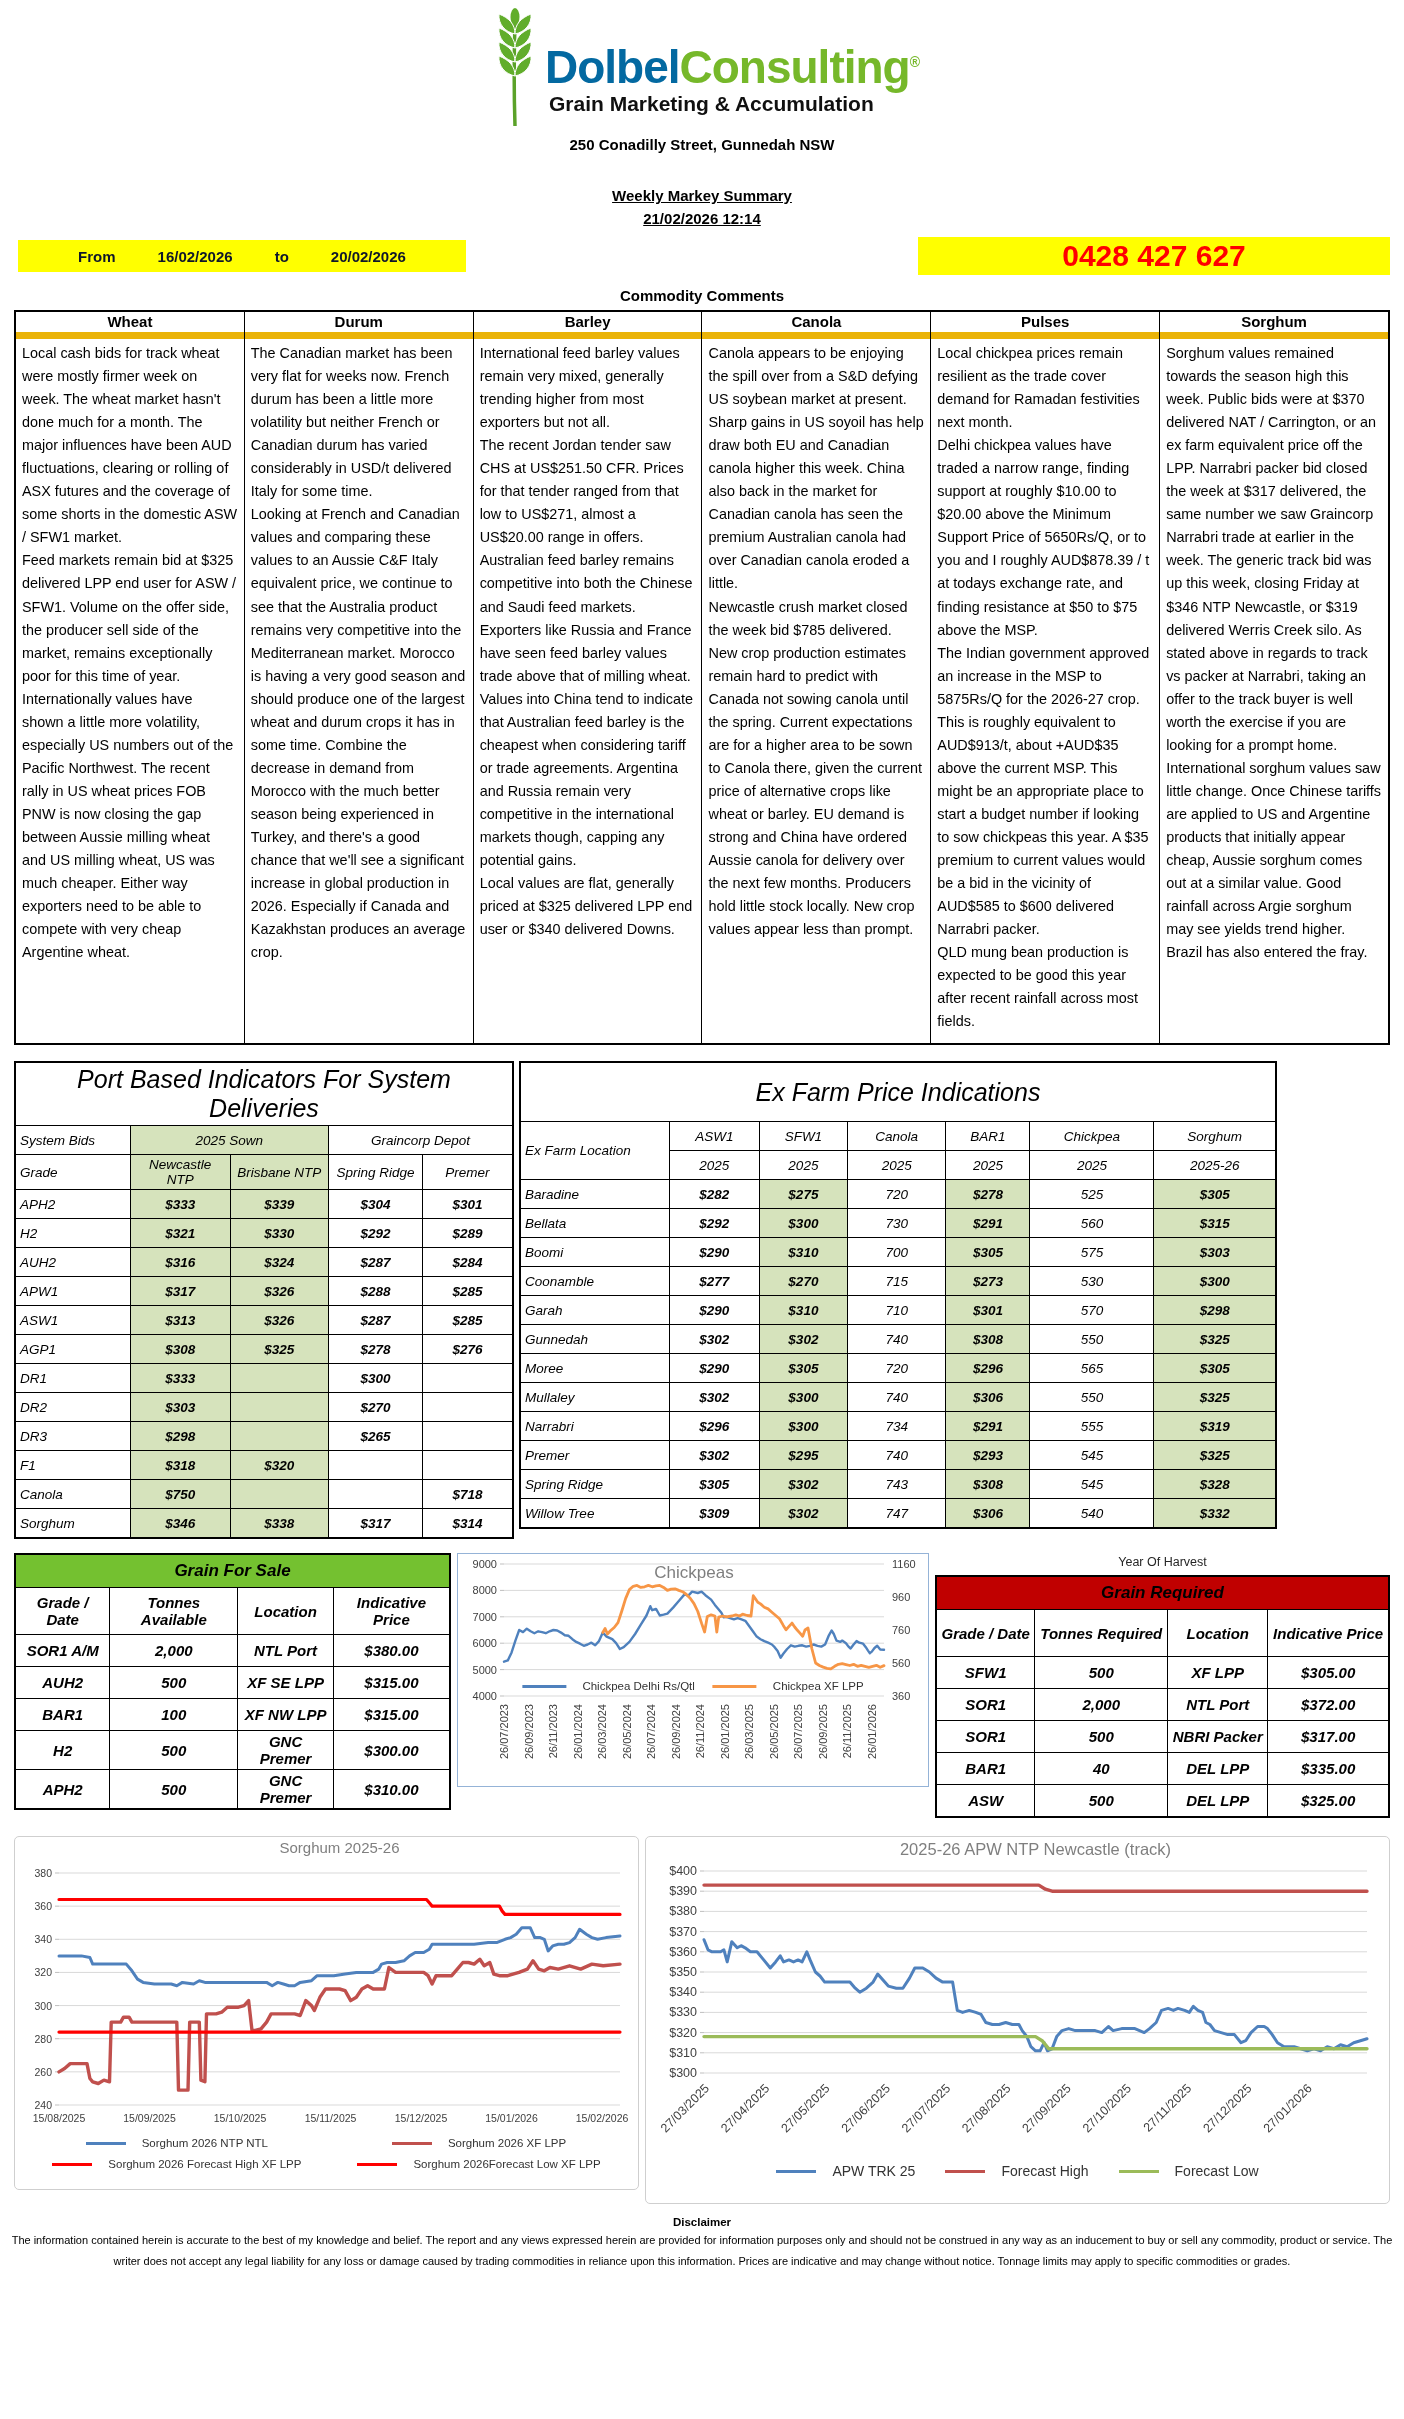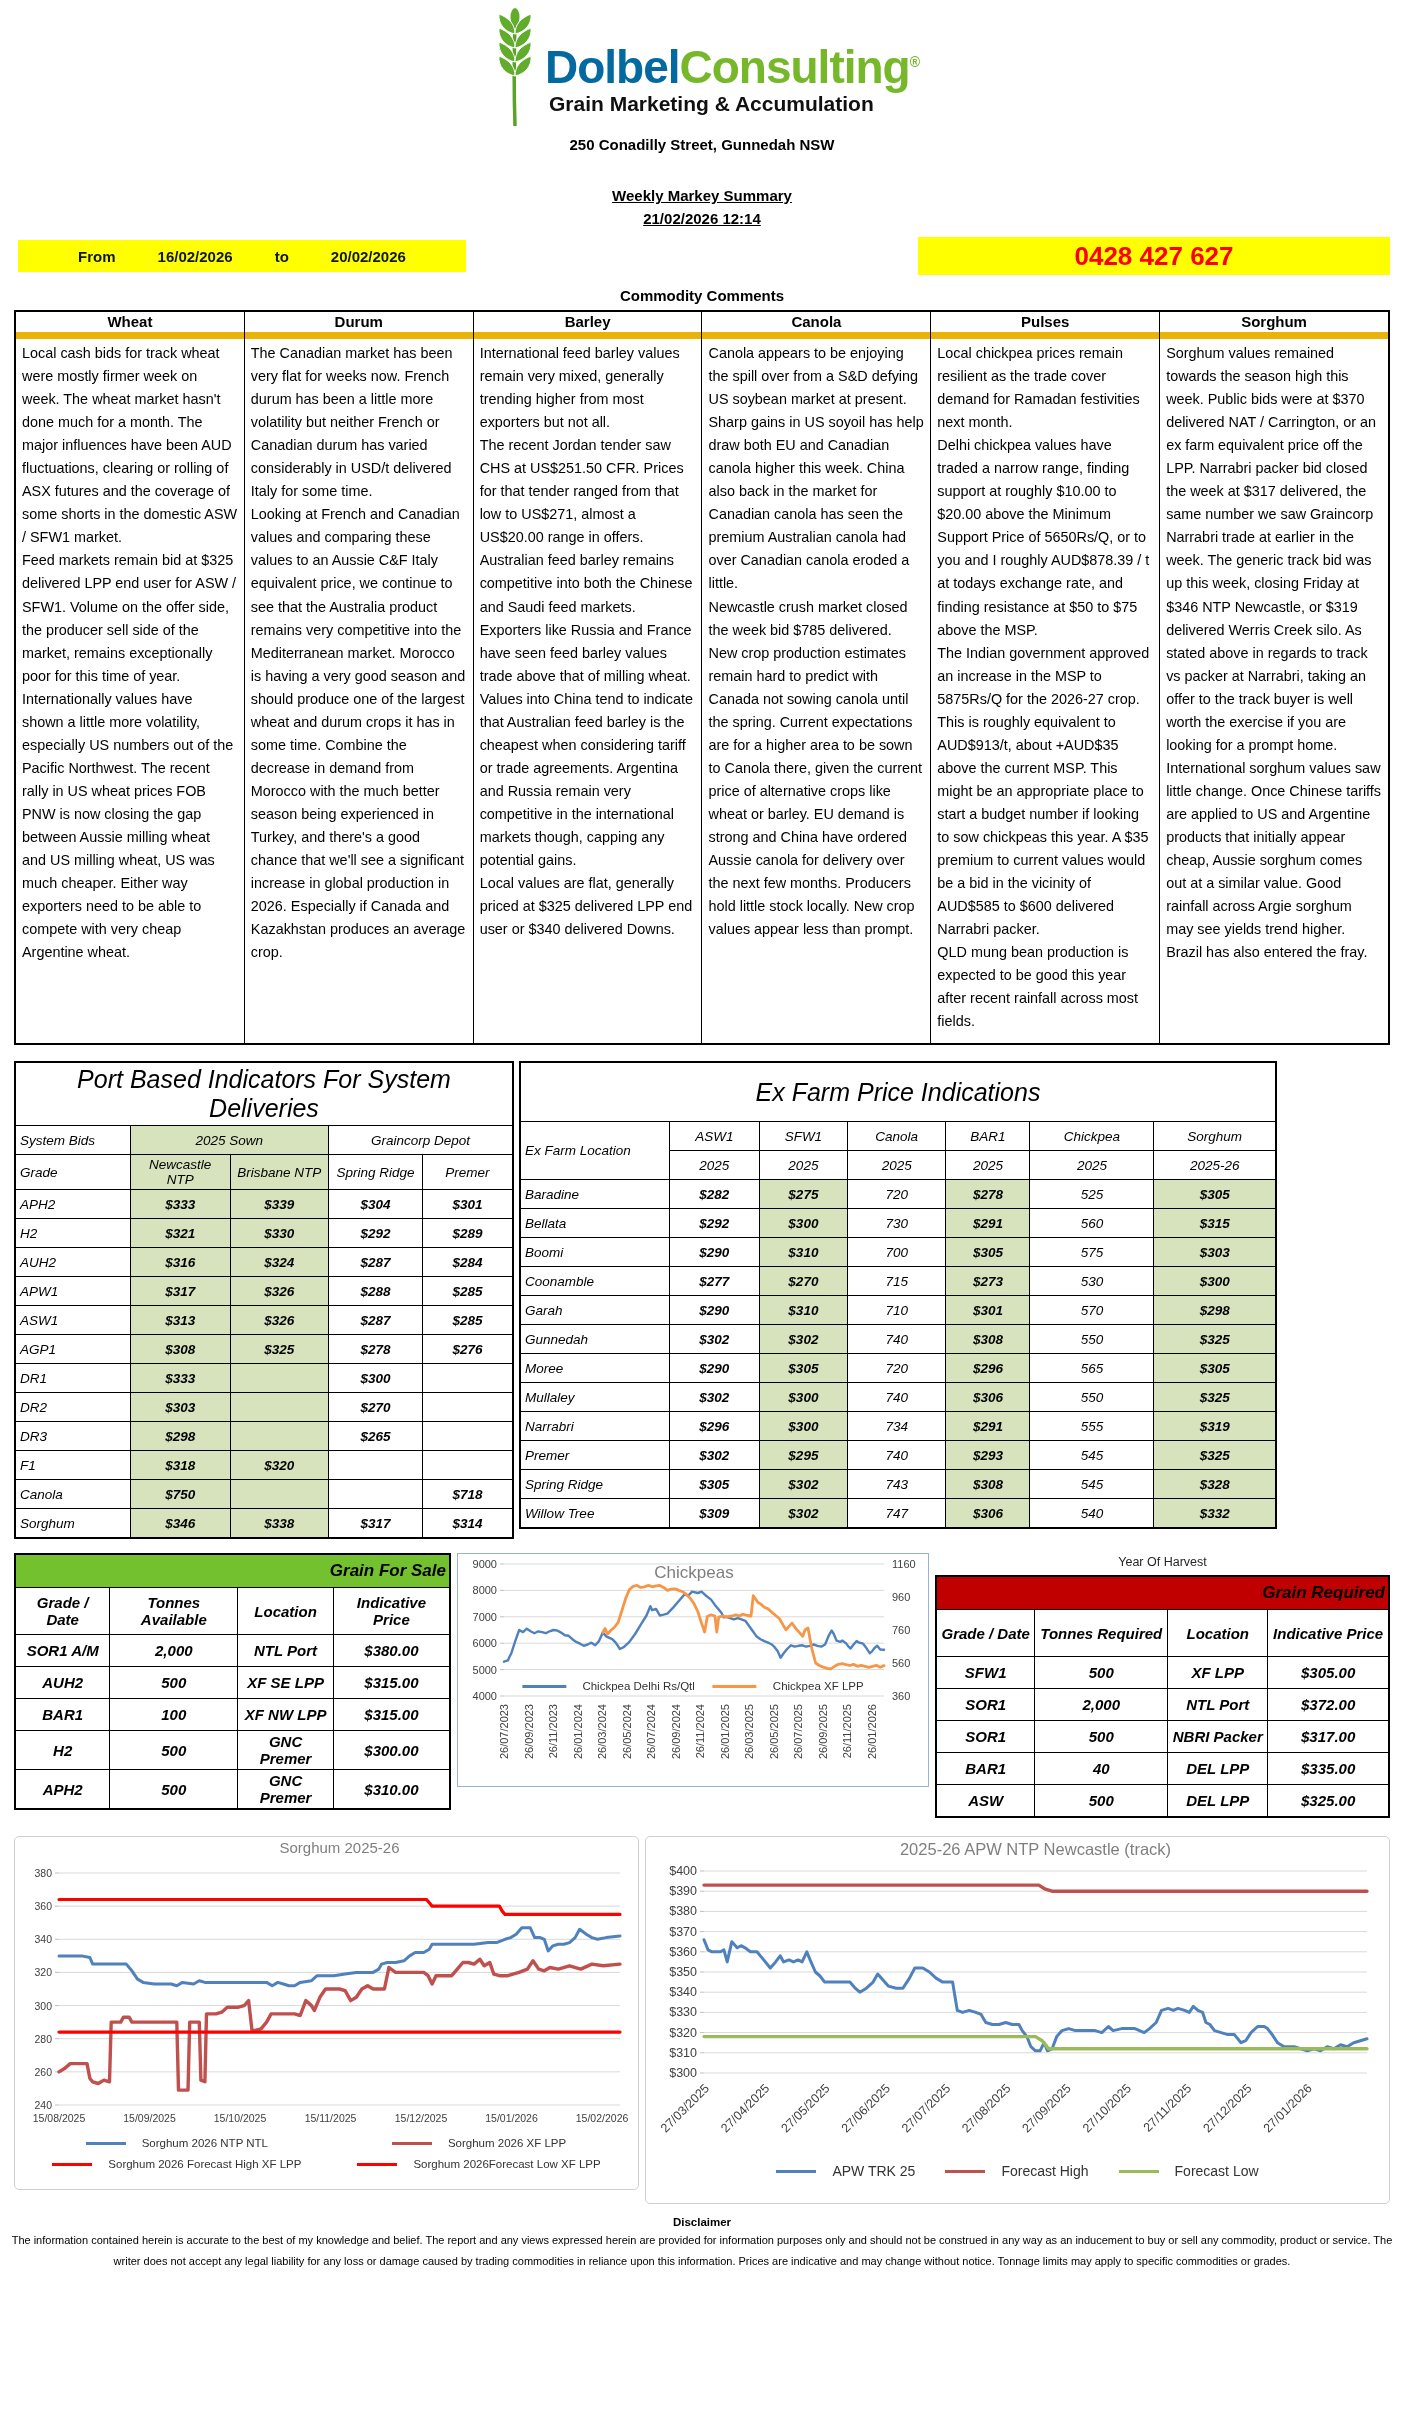--- a/index.html
+++ b/index.html
@@ -15,21 +15,21 @@
   .brand sup{color:#76b82a;font-size:14px;font-weight:bold;}
   .tagline{font-size:21px;font-weight:bold;color:#101010;margin-top:2px;margin-left:4px;}
   .address{text-align:center;font-size:15px;font-weight:bold;margin-top:8px;}
   .doc-title{text-align:center;font-size:15px;font-weight:bold;text-decoration:underline;margin-top:34px;}
   .doc-date{text-align:center;font-size:15px;font-weight:bold;text-decoration:underline;margin-top:6px;}
   
   .band{display:flex;justify-content:space-between;align-items:center;margin:10px 14px 0 18px;}
   .from-box{background:#ffff00;width:448px;height:32px;display:flex;align-items:center;justify-content:center;gap:42px;
     color:#0f172a;font-weight:bold;font-size:15px;}
   .phone-box{background:#ffff00;width:472px;height:38px;display:flex;align-items:center;justify-content:center;
-    color:#ff0000;font-weight:bold;font-size:26px;}
+    color:#ff0000;font-weight:bold;font-size:30px;}
   .cc-head{text-align:center;font-weight:bold;font-size:15px;margin-top:12px;}
   
   .comments{display:flex;border:2px solid #000;margin:6px 14px 0;}
   .comment-col{flex:1;border-right:1px solid #000;display:flex;flex-direction:column;}
   .comment-col:last-child{border-right:none;}
   .comment-head{text-align:center;font-weight:bold;font-size:15px;border-bottom:7px solid #eab308;padding:1px 0 2px;}
   .comment-body{padding:3px 6px 10px;font-size:14.4px;line-height:1.6;white-space:pre-line;}
   
   .two-tables{display:flex;gap:5px;margin:16px 14px 0;align-items:flex-start;}
   table{border-collapse:collapse;font-style:italic;}
@@ -40,21 +40,21 @@
   .lab{text-align:left;}
   .ch{text-align:center;}
   .val{text-align:center;font-weight:bold;}
   .valn{text-align:center;font-weight:400;}
   .port{width:500px;}
   .exf{width:758px;}
   
   .mid-band{display:flex;gap:6px;margin:14px 14px 0;align-items:flex-start;}
   .gtab{border:2px solid #000;width:437px;}
   .gtab td{border:1px solid #000;font-size:15px;font-weight:bold;text-align:center;padding:2px 3px;}
-  .gtab .bar{font-size:17px;height:28px;text-align:right;}
+  .gtab .bar{font-size:17px;height:28px;}
   .bar-green{background:#74c130;}
   .bar-red{background:#c00000;}
   .gtab .hd{height:42px;}
   .gtab .dr{height:27px;}
   .right-col{width:455px;}
   .yoh{text-align:center;font-size:12.5px;color:#262626;margin:2px 0 6px;}
   .req{width:455px;}
   
   .chart-box{position:relative;background:#fff;}
   #chart-chickpeas{border:1px solid #95b3d7;width:472px;height:232px;}

